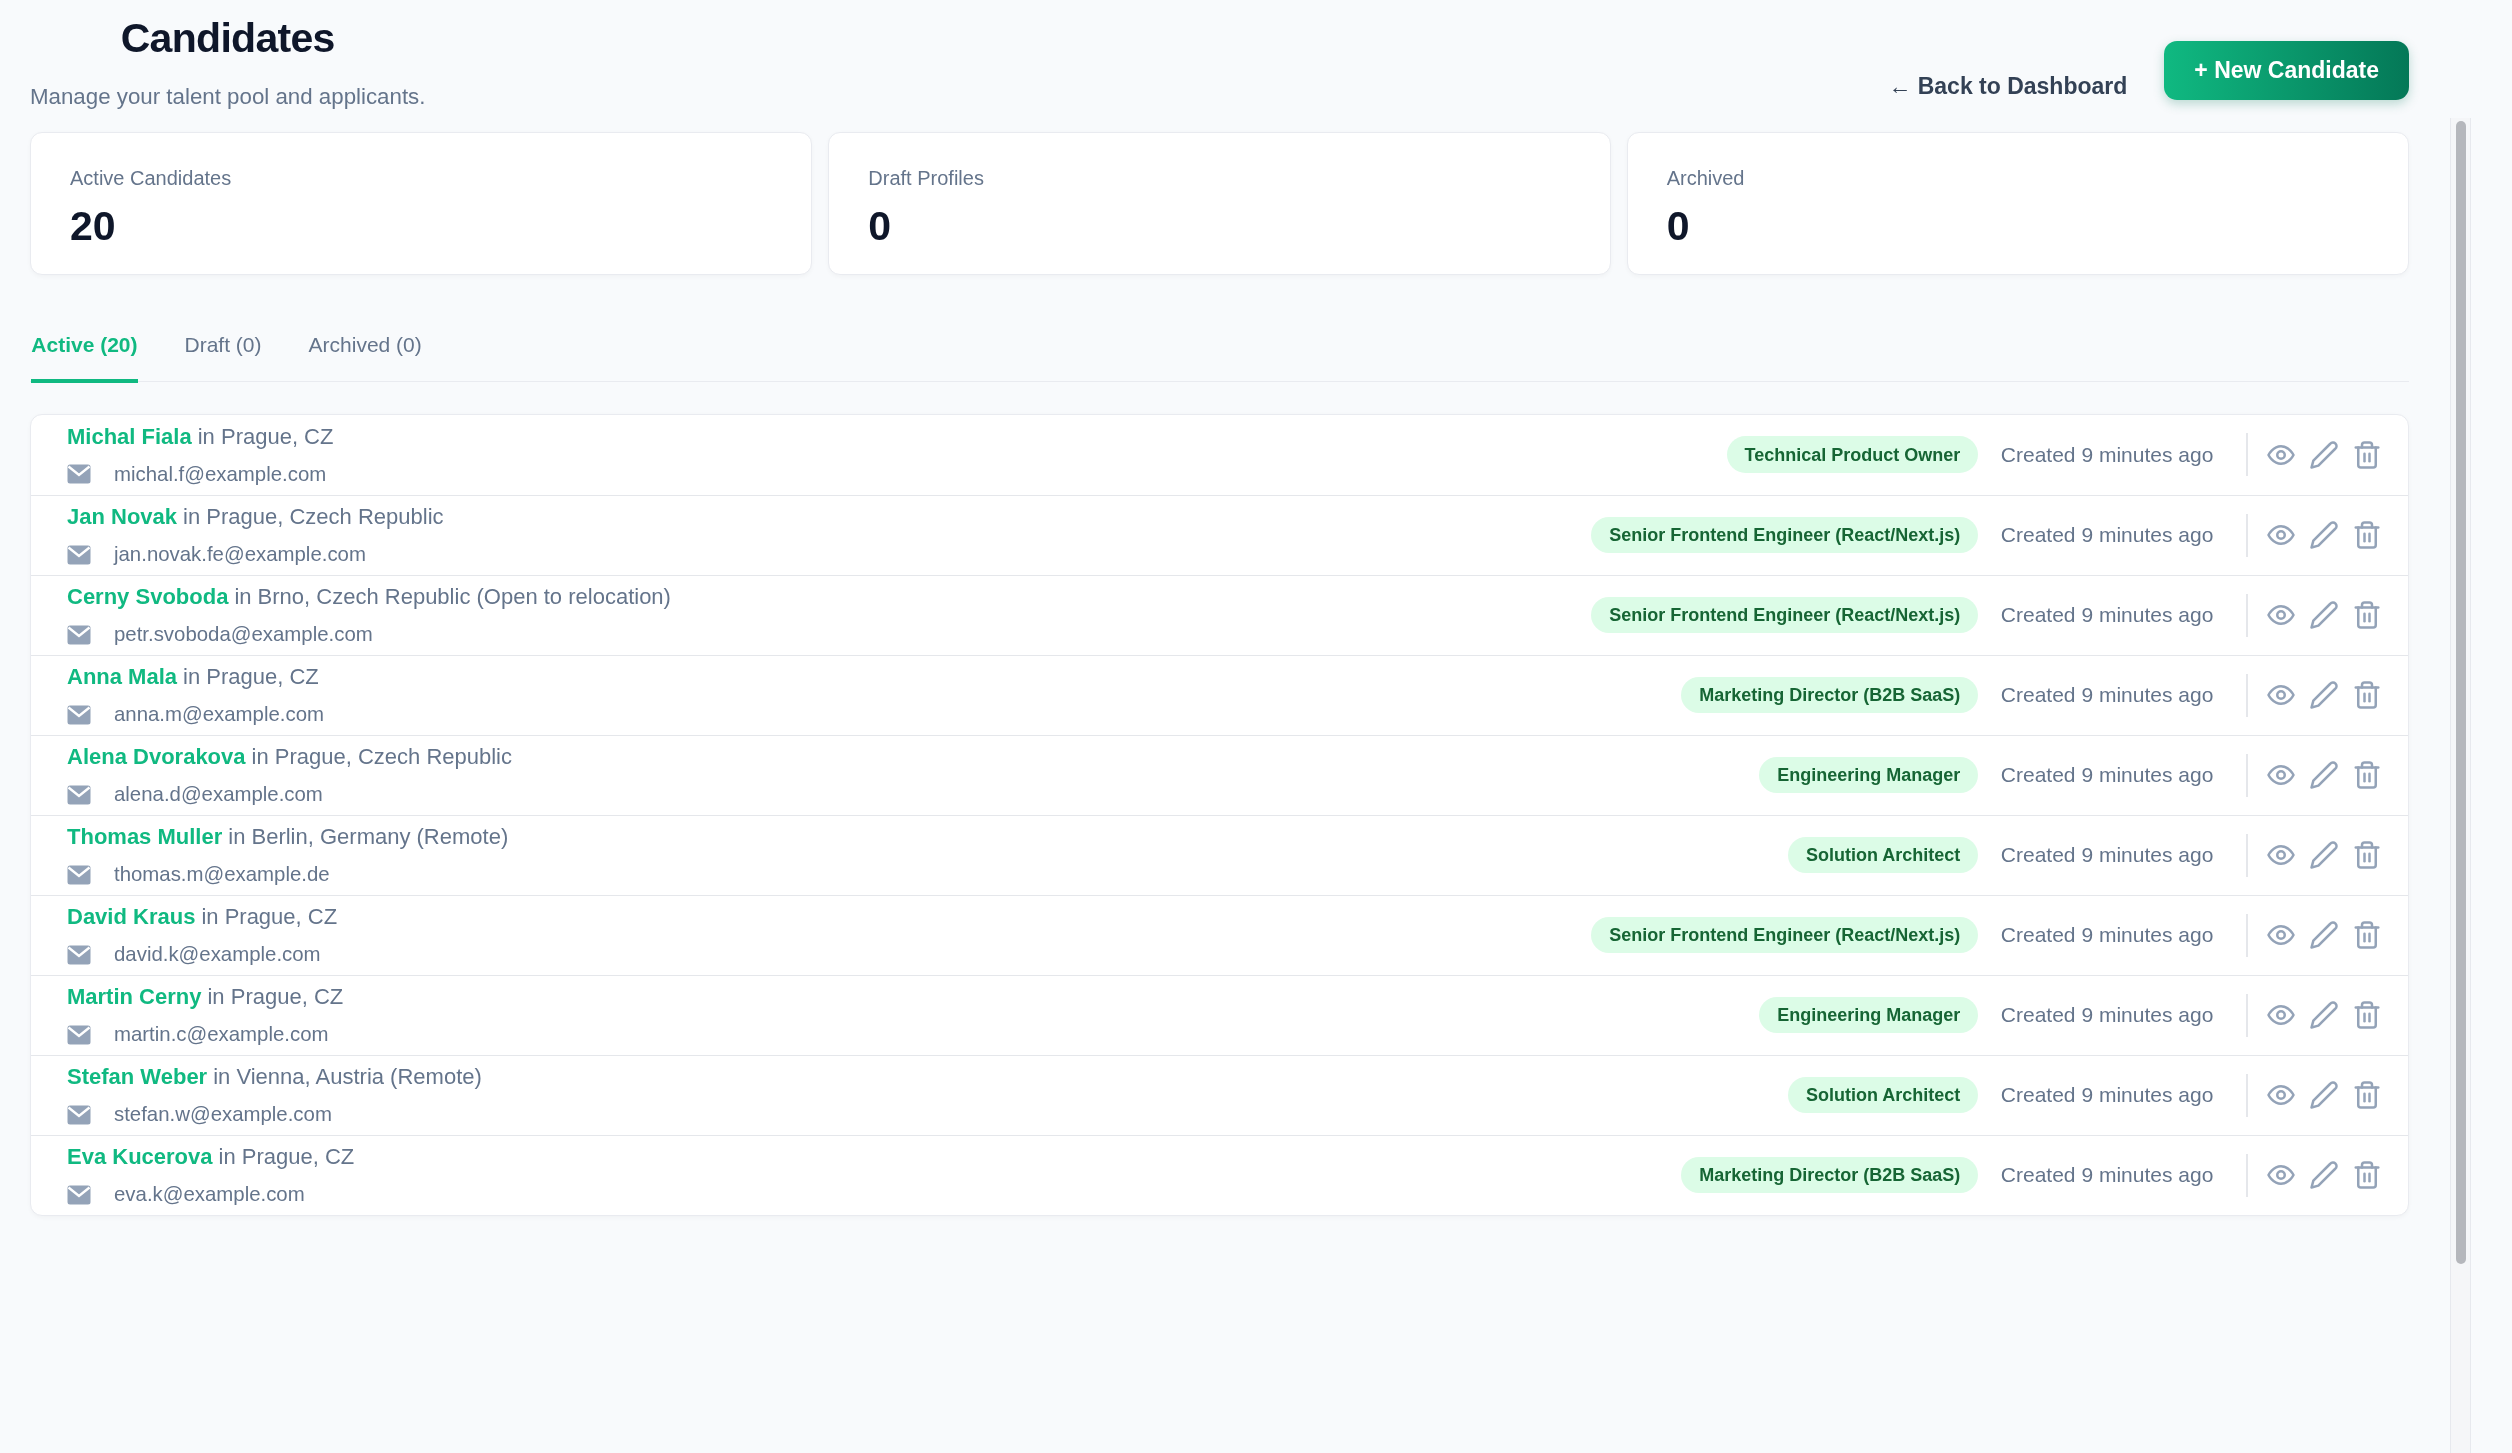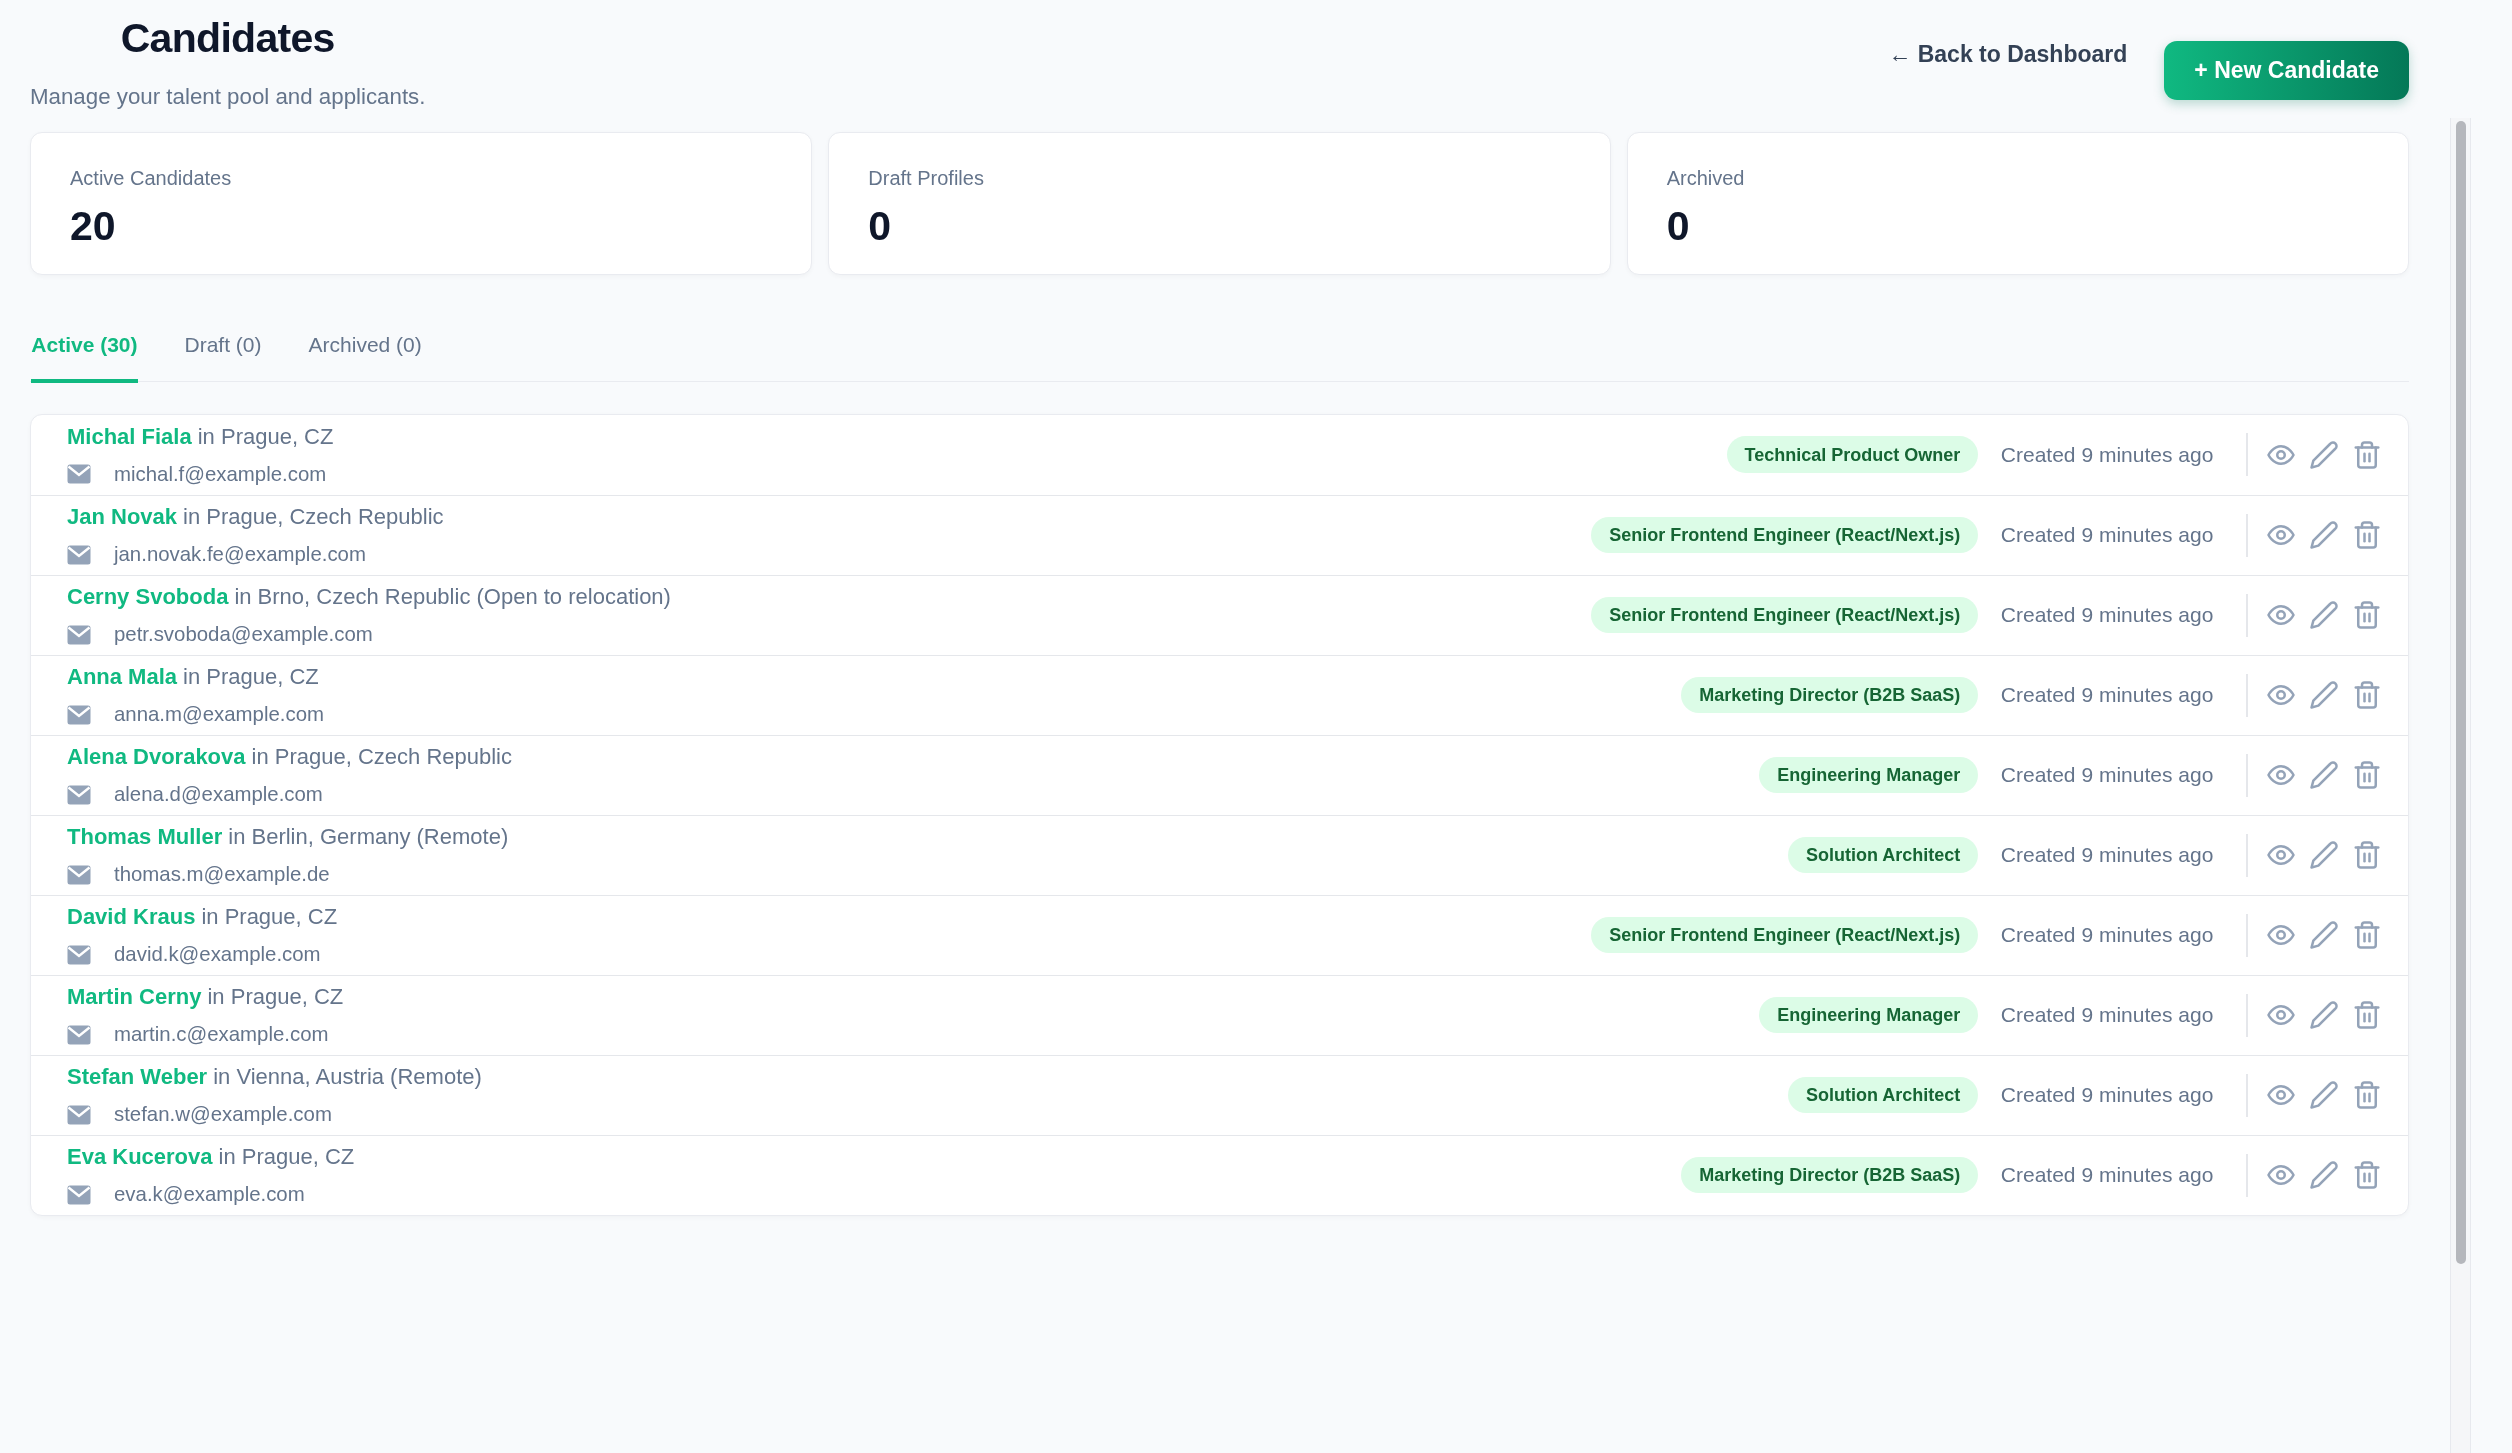--- a/index.html
+++ b/index.html
@@ -15,21 +15,21 @@
     font-family:"Liberation Sans", sans-serif;
     color:var(--ink);
     position:relative;
   }
   .page{padding:14.5px 66px 0 30px; width:2475px;}
 
   
   .header{display:flex; justify-content:space-between; align-items:flex-start;}
   .page-title{font-size:41px; font-weight:700; letter-spacing:-0.7px; color:var(--ink);text-align:center;}
   .page-subtitle{font-size:22.3px; color:var(--gray); margin-top:22.3px;}
-  .header-actions{display:flex; align-items:flex-start; gap:37px; margin-top:26px;}
+  .header-actions{display:flex; align-items:flex-end; gap:37px; margin-top:26px;}
   .back-link{font-size:23px; font-weight:600; color:var(--gray-dark); text-decoration:none; cursor:pointer;}
   .new-candidate-btn{
     height:59px; padding:0 30px; border:none; cursor:pointer;
     border-radius:13px; font-family:inherit;
     background:linear-gradient(90deg, #10b981 0%, #047857 100%);
     color:#fff; font-size:23px; font-weight:700;
     box-shadow:0 4px 10.5px rgba(4,120,87,.25);
   }
 
   
@@ -116,21 +116,21 @@
       <div class="stat-label">Draft Profiles</div>
       <div class="stat-value">0</div>
     </div>
     <div class="stat-card">
       <div class="stat-label">Archived</div>
       <div class="stat-value">0</div>
     </div>
   </div>
 
   <div class="tabs">
-    <div class="tab active">Active (30)</div>
+    <div class="tab active">Active (20)</div>
     <div class="tab">Draft (0)</div>
     <div class="tab">Archived (0)</div>
   </div>
 
   <div class="list">
   <div class="row">
     <div class="row-info">
       <div class="row-line1">
         <span class="candidate-name">Michal Fiala</span><span class="candidate-location">in Prague, CZ</span>
       </div>

